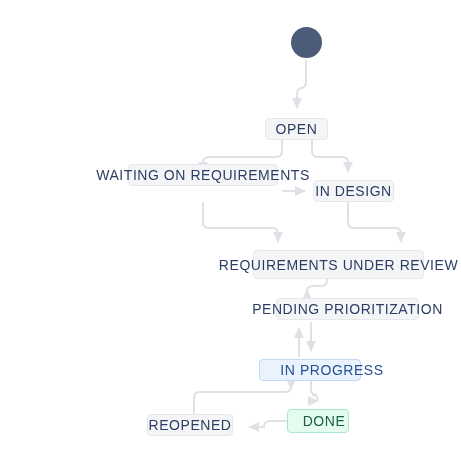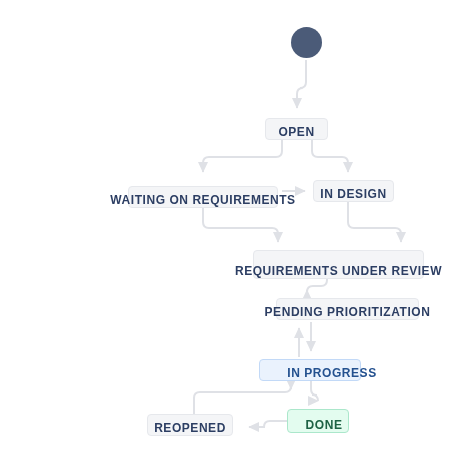--- a/index.html
+++ b/index.html
@@ -21,25 +21,25 @@
     position: absolute;
     left: 0;
     top: 0;
     width: 461px;
     height: 476px;
   }
   .node {
     position: absolute;
     box-sizing: border-box;
     display: flex;
-    align-items: flex-end;
+    align-items: center;
     justify-content: center;
     border-radius: 4px;
-    font-size: 12px;
-    font-weight: bold;
+    font-size: 14px;
+    font-weight: normal;
     letter-spacing: 0.55px;
     white-space: nowrap;
     text-transform: uppercase;
     z-index: 3;
   }
   .node-default {
     background: #f4f5f7;
     border: 1px solid #e6e8ec;
     color: #2c3e63;
   }
@@ -97,21 +97,21 @@
 
     <path fill="none" stroke="#dfe1e6" stroke-width="2" marker-end="url(#arrowhead)" d="M 194 414 L 194 398 Q 194 392 200 392 L 285 392 Q 291 392 291 386 L 291 389"></path>
   </svg>
 
   <div class="start-node" style="left:291px; top:27px; width:31px; height:31px;"></div>
 
   <div class="node node-default" style="left:265px; top:118px; width:63px; height:22px;">
     <span>Open</span>
   </div>
 
-  <div class="node node-default" style="left:128px; top:186px; width:150px; height:22px;">
+  <div class="node node-default" style="left:128px; top:164px; width:150px; height:22px;">
     <span>Waiting On Requirements</span>
   </div>
 
   <div class="node node-default" style="left:313px; top:180px; width:81px; height:22px;">
     <span>In Design</span>
   </div>
 
   <div class="node node-default" style="left:253px; top:250px; width:171px; height:29px;">
     <span>Requirements Under Review</span>
   </div>

